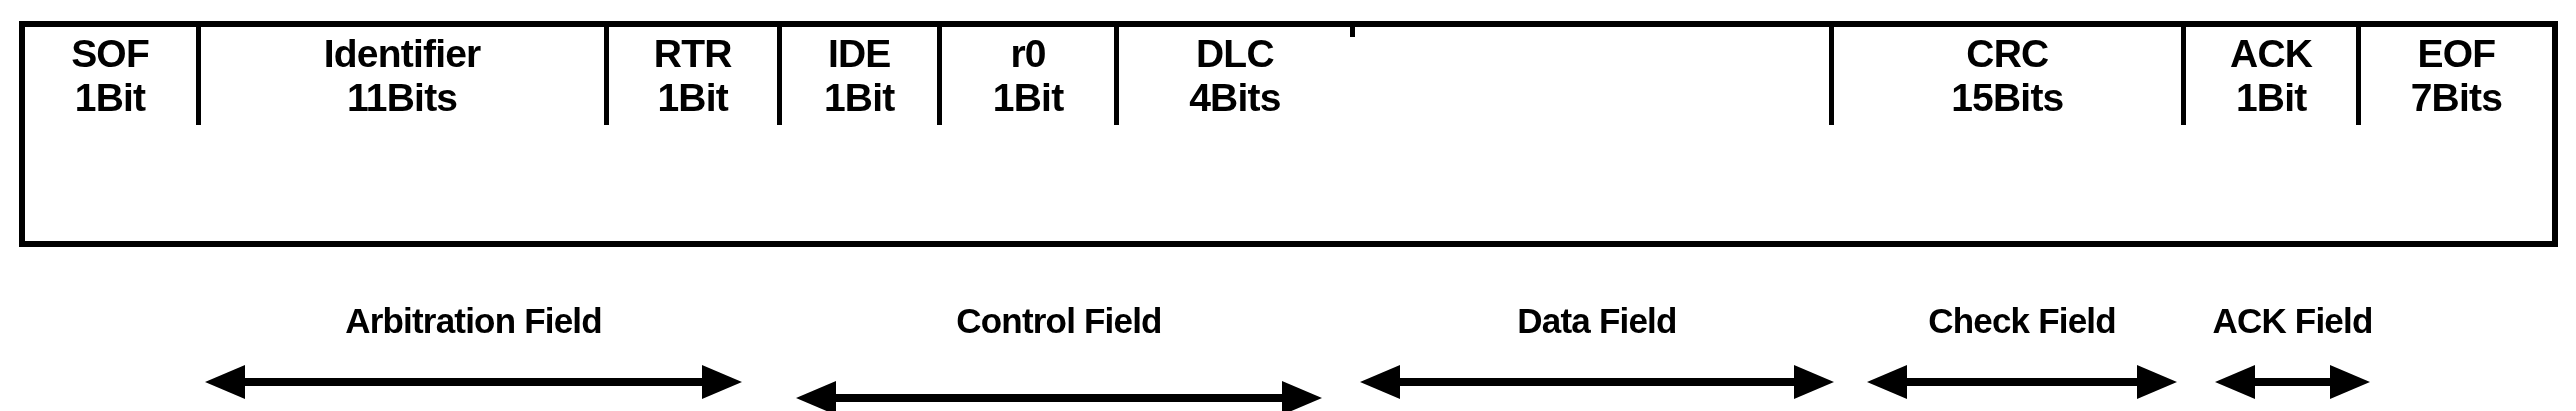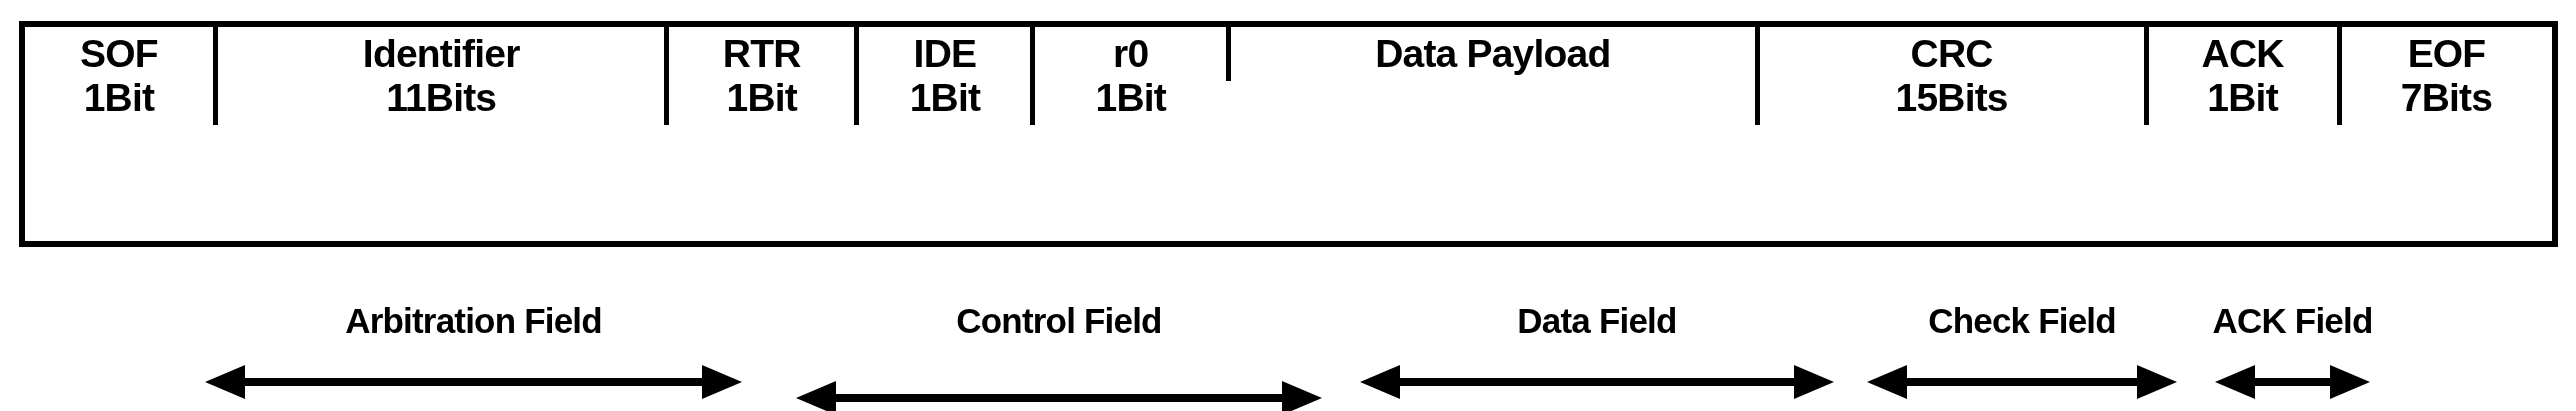--- a/index.html
+++ b/index.html
@@ -111,23 +111,26 @@
     <div class="cell" style="flex:186 0 0">
       <div class="cell-name">IDE</div>
       <div class="cell-size">1Bit</div>
     </div>
 
     <div class="cell" style="flex:208 0 0">
       <div class="cell-name">r0</div>
       <div class="cell-size">1Bit</div>
     </div>
 
+    <div class="cell" style="flex:281 0 0">
+      <div class="cell-name">DLC</div>
+      <div class="cell-size">4Bits</div>
+    </div>
 
     <div class="cell" style="flex:585 0 0">
-      <div class="cell-name">Data Payload</div>
     </div>
 
     <div class="cell" style="flex:427 0 0">
       <div class="cell-name">CRC</div>
       <div class="cell-size">15Bits</div>
     </div>
 
     <div class="cell" style="flex:205 0 0">
       <div class="cell-name">ACK</div>
       <div class="cell-size">1Bit</div>

